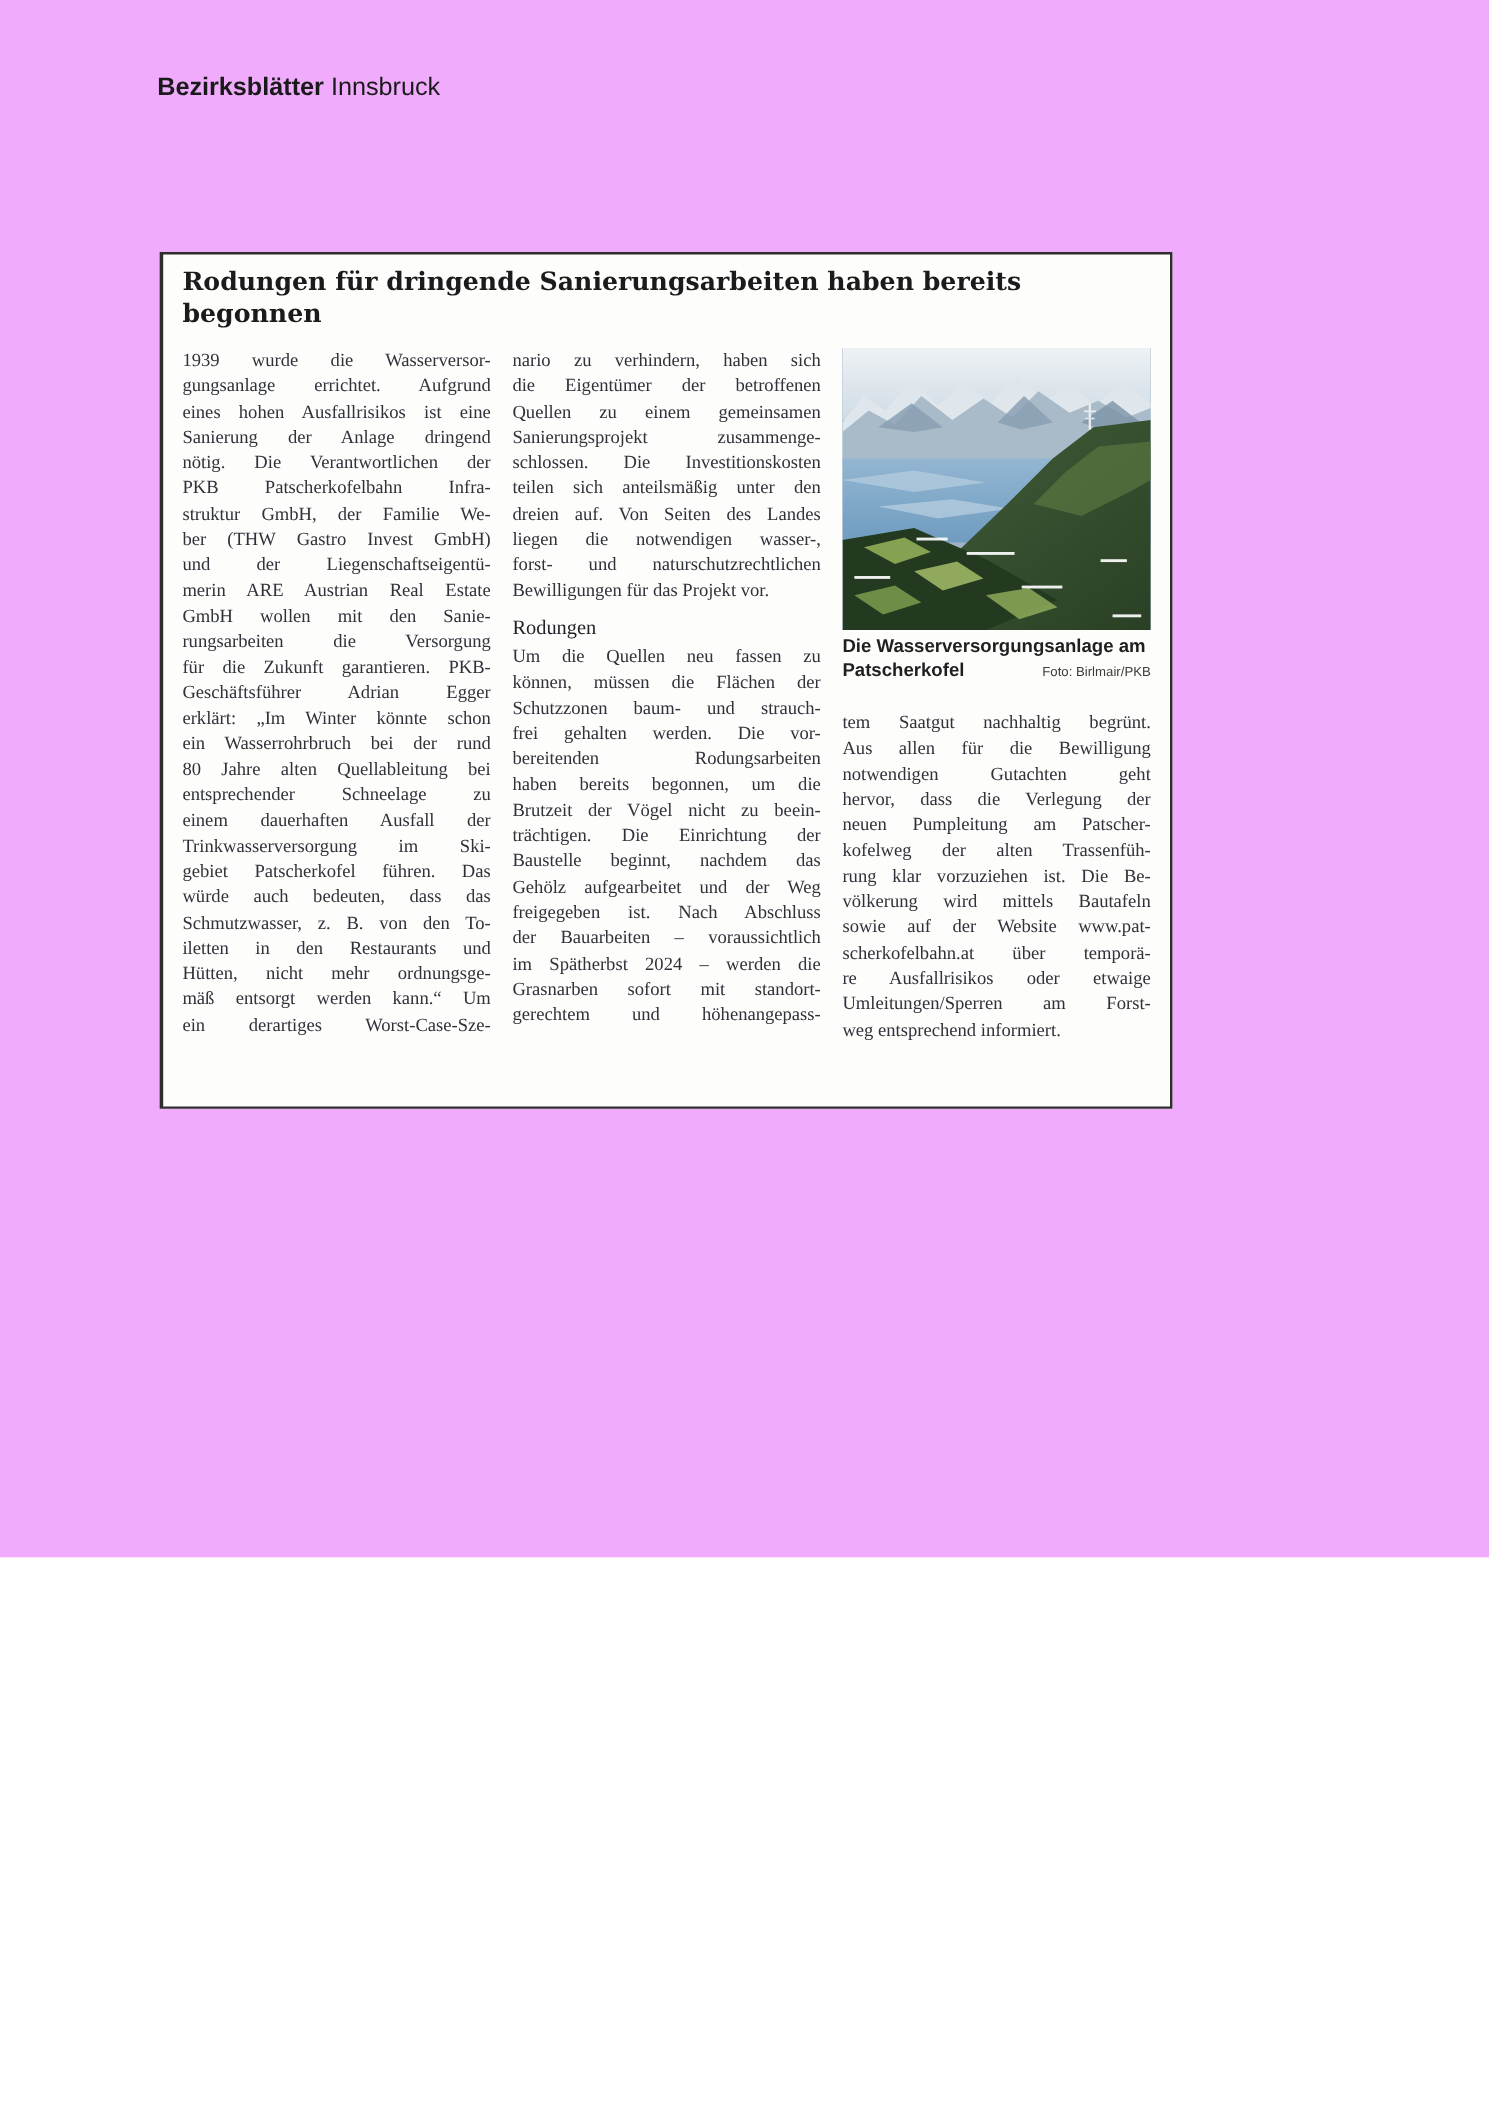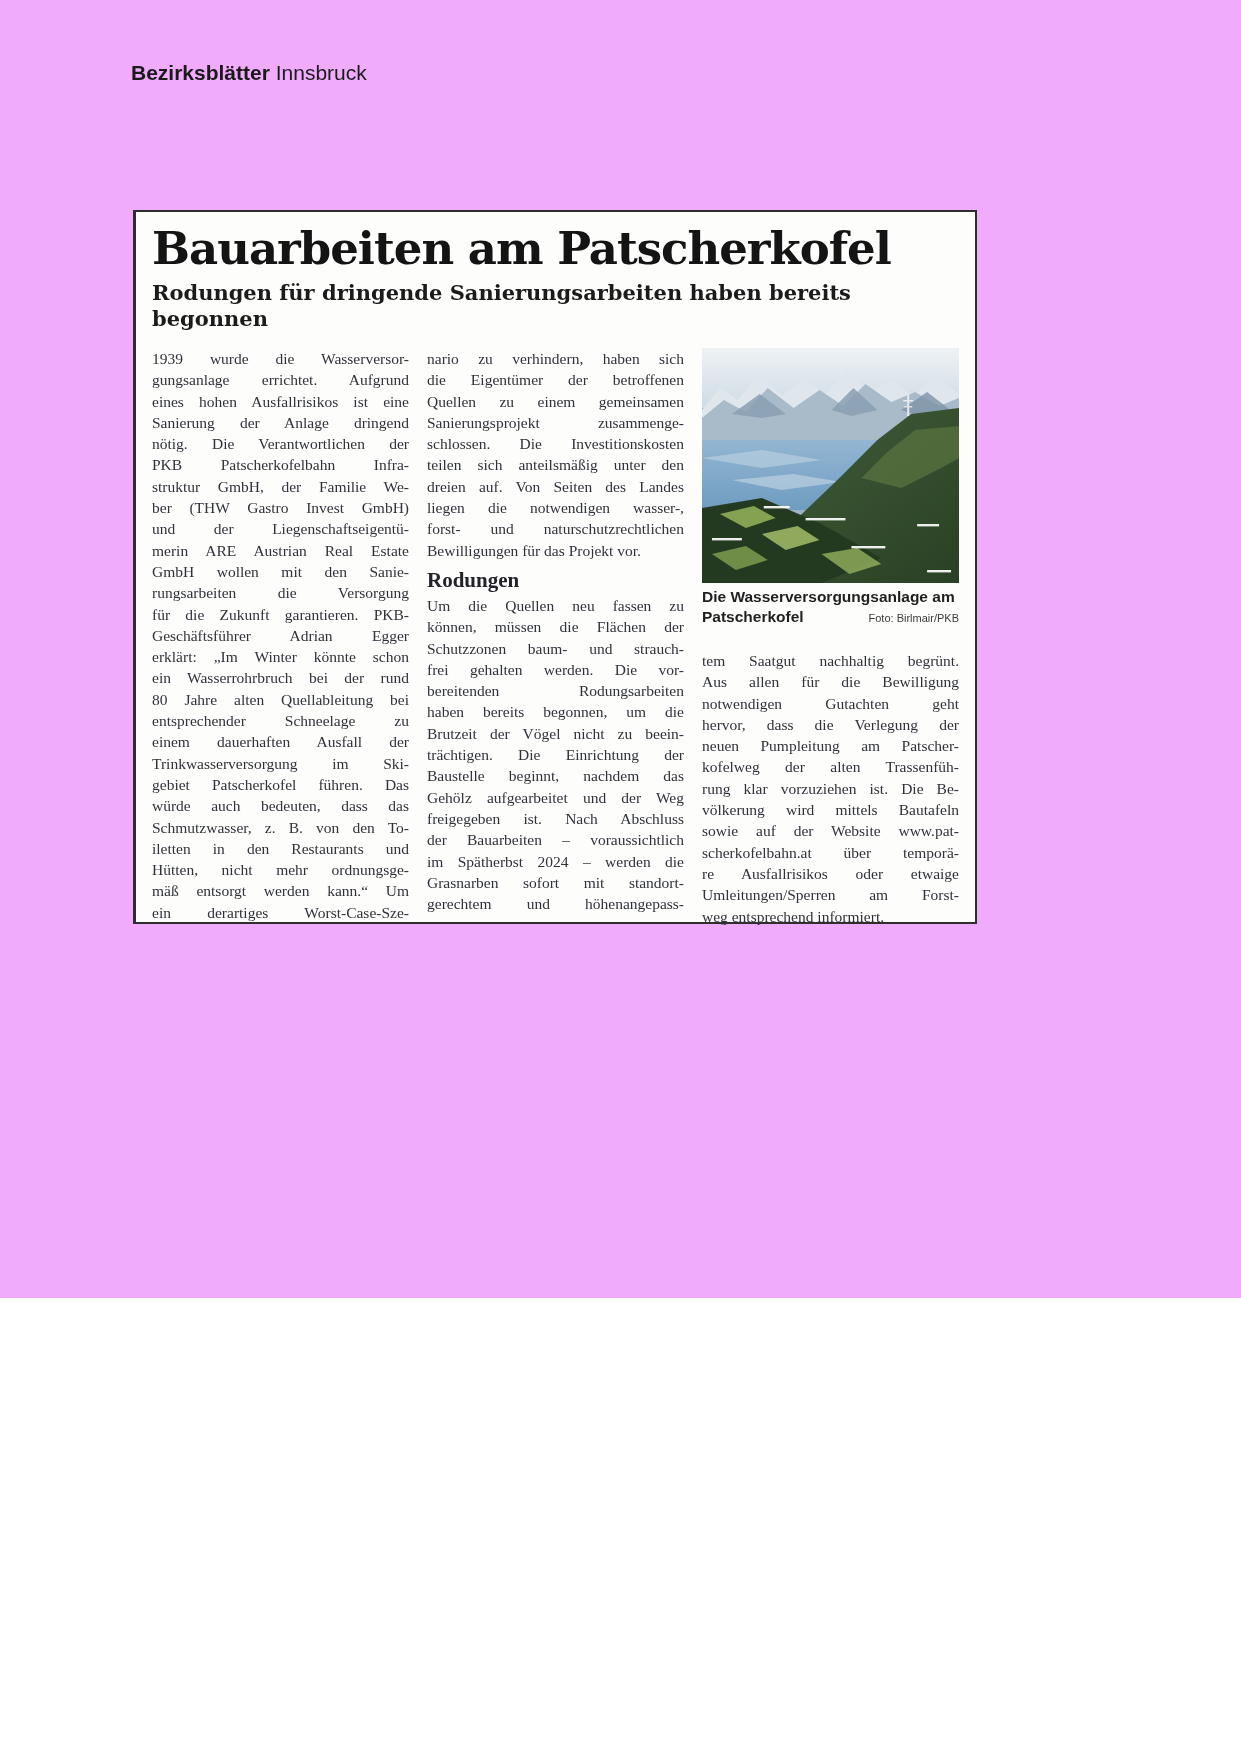--- a/index.html
+++ b/index.html
@@ -22,21 +22,21 @@
             font-size:45px;line-height:50px;letter-spacing:-1px;color:#141414;margin:2px 0 6px 0;}
   .subheadline{font-family:"DejaVu Serif","Liberation Serif",serif;font-weight:700;
                font-size:21px;line-height:26px;color:#1b1b1b;margin:0 0 16px 0;}
 
   .columns{display:flex;gap:18px;}
   .col{flex:1 1 0;min-width:0;}
 
   .bline{font-family:"Liberation Serif","DejaVu Serif",serif;font-size:15.5px;line-height:21.3px;
          height:21.3px;color:#30323a;overflow:hidden;white-space:nowrap;text-align:left;}
   .bline.st{white-space:normal;text-align:justify;text-align-last:justify;}
-  .subhead{font-family:"Liberation Serif","DejaVu Serif",serif;font-weight:700;font-size:21px;
+  .subhead{font-family:"Liberation Serif","DejaVu Serif",serif;font-weight:400;font-size:17px;
            line-height:21px;color:#23242a;margin:9px 0 4px 0;}
 
   
   .photo{width:100%;height:235px;overflow:hidden;background:#9db4c6;}
   .photo svg{display:block;width:100%;height:100%;}
   .caption{margin-top:4px;font-size:15.5px;line-height:20px;font-weight:700;color:#1f1f1f;}
   .caption-row{display:flex;justify-content:space-between;align-items:baseline;}
   .credit{font-size:11px;font-weight:400;color:#3c3c3c;white-space:nowrap;}
   .col-body{margin-top:22px;}
 </style>
@@ -44,21 +44,20 @@
 <body>
 
 <div class="page">
 
   <div class="doc-header">
     <span class="b">Bezirksblätter</span>
     <span>Innsbruck</span>
   </div>
 
   <div class="article-box">
-    <div class="headline">Bauarbeiten am Patscherkofel</div>
     <div class="subheadline">Rodungen für dringende Sanierungsarbeiten haben bereits begonnen</div>
 
     <div class="columns">
       <div class="col">
           <div class="bline st">1939 wurde die Wasserversor-</div>
           <div class="bline st">gungsanlage errichtet. Aufgrund</div>
           <div class="bline st">eines hohen Ausfallrisikos ist eine</div>
           <div class="bline st">Sanierung der Anlage dringend</div>
           <div class="bline st">nötig. Die Verantwortlichen der</div>
           <div class="bline st">PKB Patscherkofelbahn Infra-</div>

